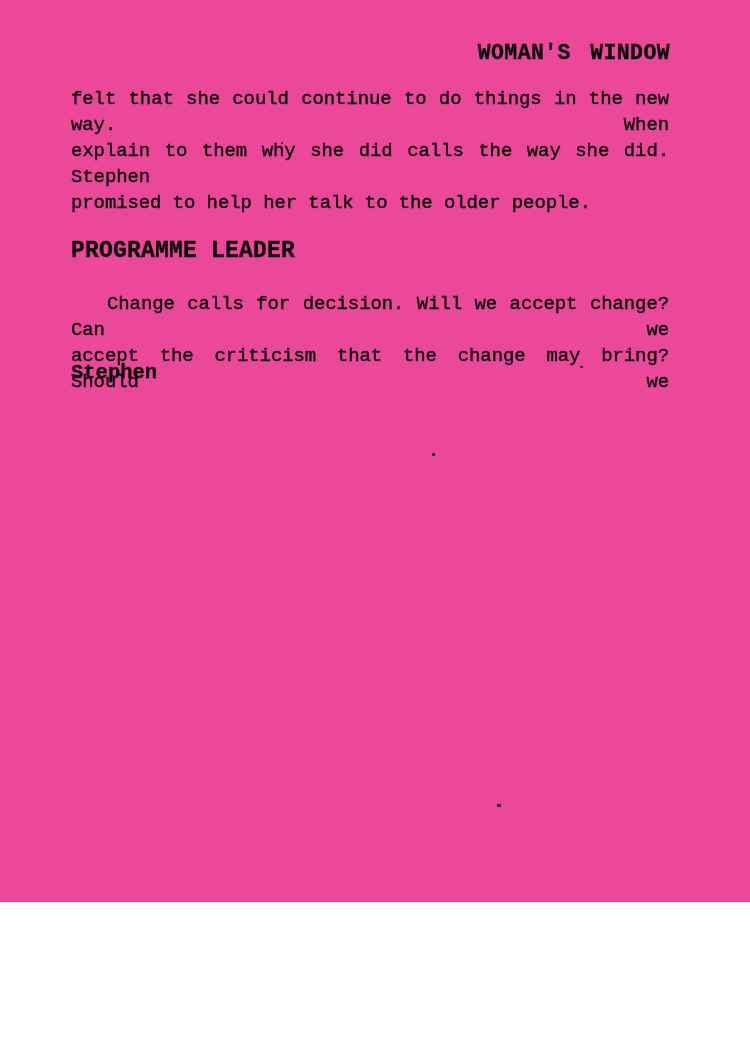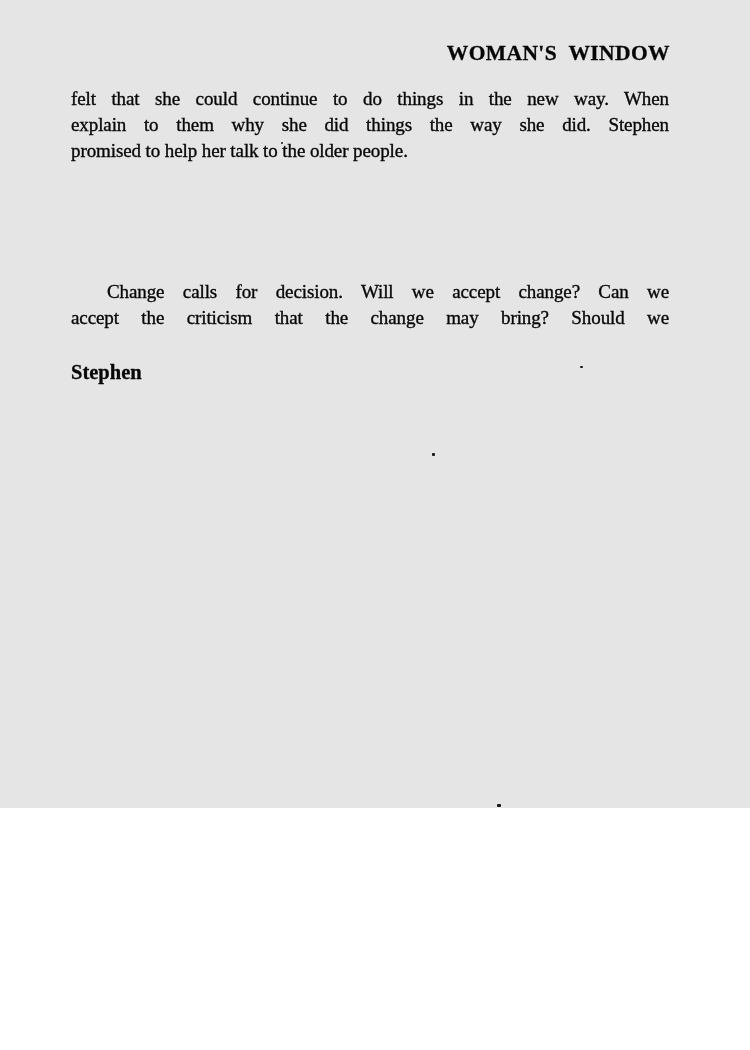--- a/index.html
+++ b/index.html
@@ -1,21 +1,21 @@
 <!DOCTYPE html>
 <html><head>
 <meta charset="utf-8">
 <style>
   html, body { margin: 0; padding: 0; background: #ffffff; }
   .page {
     position: relative;
     width: 750px;
-    height: 808px;
-    background: #e5e5e5;
-    font-family: Liberation Serif, serif;
+    height: 902px;
+    background: #ec4899;
+    font-family: Liberation Mono, monospace;
     color: #070707;
     overflow: hidden;
   }
   .running-header {
     position: absolute;
     top: 41px;
     right: 80px;
     font-size: 21.5px;
     font-weight: 700;
     letter-spacing: 0.4px;
@@ -37,21 +37,21 @@
     text-align-last: justify;
   }
   .para .line.last {
     text-align: center;
     text-align-last: left;
   }
   .p1 { top: 86px; }
   .p2 { top: 201px; }
   .p2 .line { text-indent: 32px; }
   .p3 { top: 279px; }
-  .p3 .line.first { text-indent: 36px; }
+  .p3 .line.first { text-indent: 36px; margin-top: 12px; }
   .section-heading {
     position: absolute;
     left: 71px;
     top: 238px;
     font-size: 23px;
     font-weight: 700;
     letter-spacing: 0.2px;
     -webkit-text-stroke: 0.3px currentColor;
     white-space: nowrap;
   }
@@ -89,25 +89,26 @@
 </style>
 </head>
 <body>
 
 <div class="page">
 
   <div class="running-header">WOMAN'S WINDOW</div>
 
   <div class="para p1">
     <div class="line">felt that she could continue to do things in the new way. When</div>
-    <div class="line">explain to them why she did things the way she did. Stephen</div>
+    <div class="line">explain to them why she did calls the way she did. Stephen</div>
     <div class="line last">promised to help her talk to the older people.</div>
   </div>
 
 
+  <div class="section-heading">PROGRAMME LEADER</div>
 
   <div class="para p3">
     <div class="line first">Change calls for decision. Will we accept change? Can we</div>
     <div class="line">accept the criticism that the change may bring? Should we</div>
   </div>
 
   <div class="subheading">Stephen</div>
 
   <div class="page-number">9</div>
 

